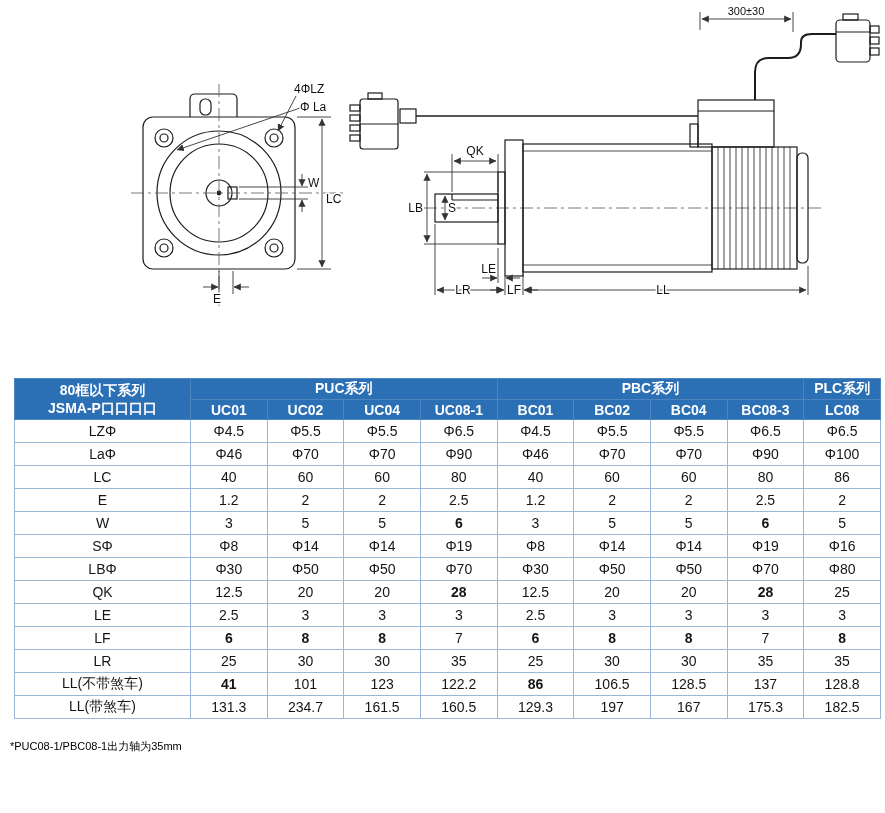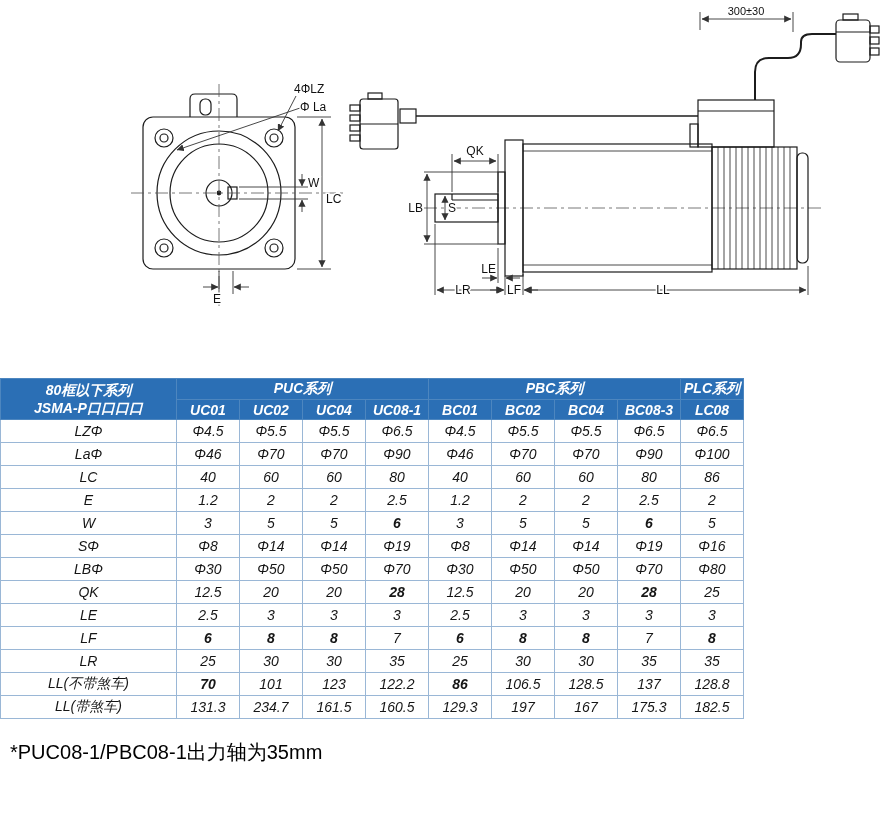--- a/index.html
+++ b/index.html
@@ -13,37 +13,37 @@
   .drawing-wrap { width:885px; height:340px; margin-top:4px; }
   svg text {
     font-family:"Liberation Sans", sans-serif;
     font-size:12px; fill:#111;
     paint-order:stroke; stroke:#ffffff; stroke-width:3px;
   }
   svg text.small { font-size:11px; }
 
   table.spec-table {
     border-collapse:collapse; table-layout:fixed;
-    width:744px; margin:34px 9px 0 0;font-style:italic;
+    width:867px; margin:34px 9px 0 14px;
   }
   .spec-table th, .spec-table td {
     border:1px solid #9ab7d6;
     text-align:center; vertical-align:middle;
     font-size:14px; padding:2px 1px; height:23px;
   }
   .spec-table thead th {
     background:#2b6fb5; color:#ffffff;
     border-color:#4d86bf; font-weight:bold;
     height:20px; padding:1px;
   }
   .spec-table thead th div { line-height:1.3; }
   .spec-table td.param-cell { font-weight:normal; }
   .spec-table td.bold { font-weight:bold; }
   col.c0 { width:176px; }
-  .notes { margin:20px 0 0 10px; font-size:20px; color:#000; }
+  .notes { margin:20px 0 0 10px; font-size:11px; color:#000; }
   .notes div { margin-bottom:8px; }
 </style>
 </head>
 <body>
 
 <div class="drawing-wrap">
 <svg width="885" height="340" viewBox="0 0 885 340">
   <defs>
     <marker id="ah" viewBox="0 0 10 10" refX="9.5" refY="5" markerWidth="8" markerHeight="8" orient="auto-start-reverse">
       <path d="M0 0 L10 5 L0 10 z" fill="#333" stroke="none"></path>
@@ -357,21 +357,21 @@
         <td>30</td>
         <td>35</td>
         <td>25</td>
         <td>30</td>
         <td>30</td>
         <td>35</td>
         <td>35</td>
       </tr>
       <tr>
         <td class="param-cell">LL(不带煞车)</td>
-        <td class="bold">70</td>
+        <td class="bold">41</td>
         <td>101</td>
         <td>123</td>
         <td>122.2</td>
         <td class="bold">86</td>
         <td>106.5</td>
         <td>128.5</td>
         <td>137</td>
         <td>128.8</td>
       </tr>
       <tr>

